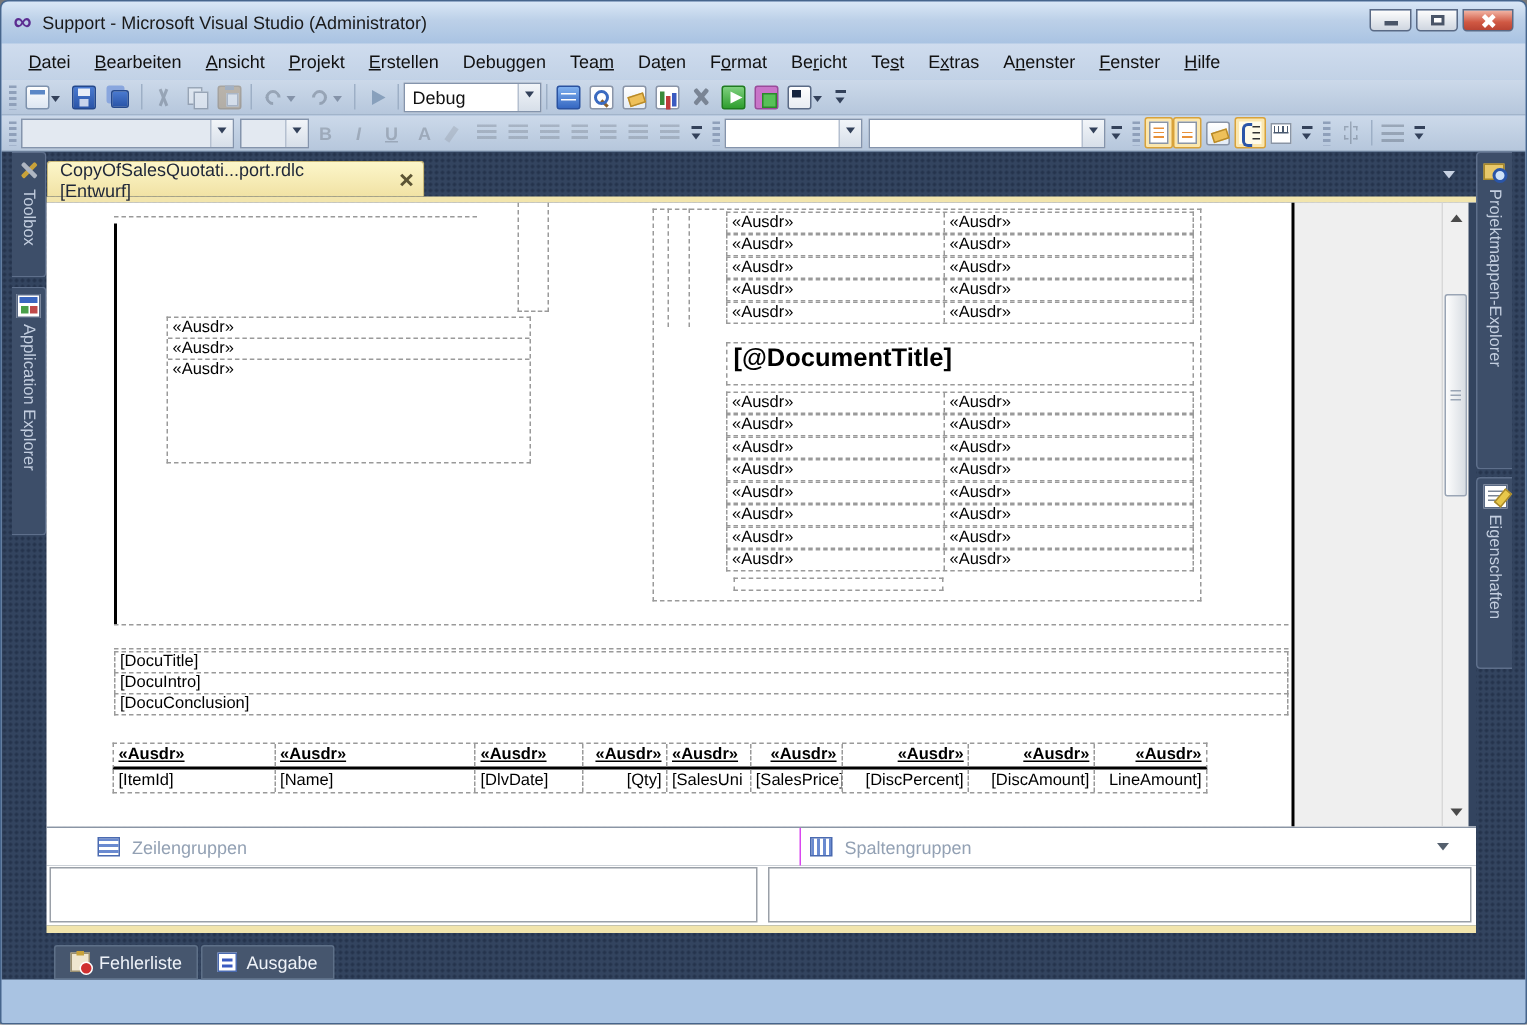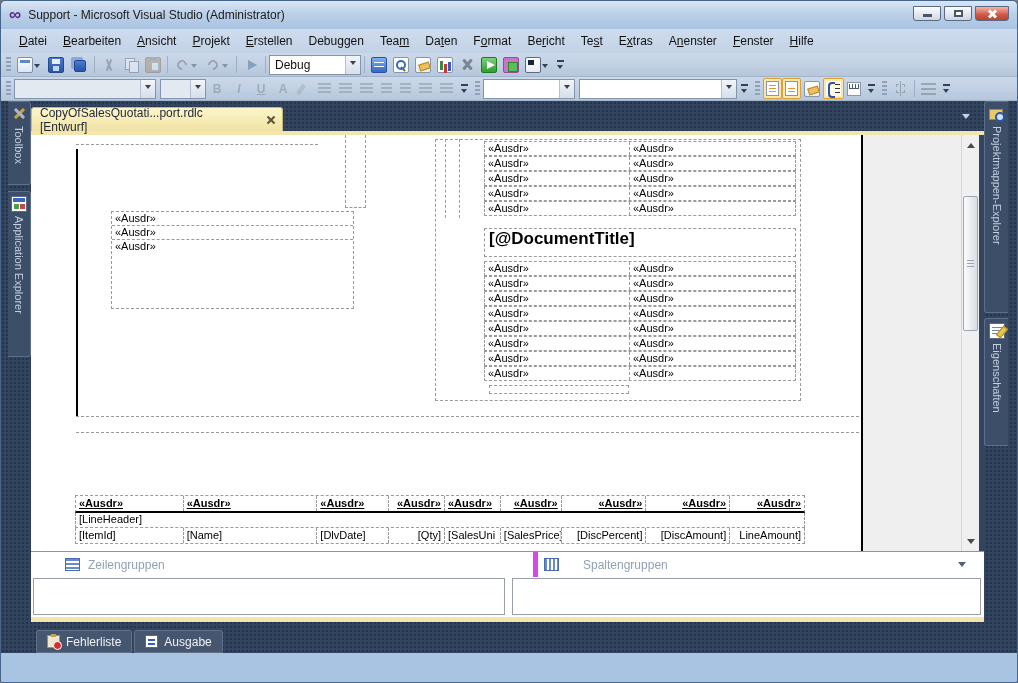--- a/index.html
+++ b/index.html
@@ -175,21 +175,21 @@
 .tri-up { width:0; height:0; border:4px solid transparent; border-bottom:5px solid #4a4a4a; margin-top:-4px; }
 .tri-down { width:0; height:0; border:4px solid transparent; border-top:5px solid #4a4a4a; margin-bottom:-4px; }
 .sb-thumb { position:absolute; left:1px; top:61px; width:15px; height:135px; background:linear-gradient(to right,#fdfdfd,#d8dde3);
   border:1px solid #9aa5b5; border-radius:2px; }
 .sb-thumb::after { content:""; position:absolute; left:3px; top:63px; right:3px; height:1px; background:#9aa5b5; box-shadow:0 3px 0 #9aa5b5, 0 6px 0 #9aa5b5; }
 
 
 .group-header { height:26px; background:#fff; border-top:1px solid #8a95a5; display:flex; align-items:center;padding-left:24px; }
 .gh-half { display:flex; align-items:center; height:100%; }
 .gh-half.left { width:478px; padding-left:10px; }
-.gh-half.right { flex:1; border-left:5px solid #d946ef; padding-left:6px; position:relative;gap:16px; }
+.gh-half.right { flex:1; border-left:1px solid #d946ef; padding-left:6px; position:relative; }
 .gh-label { font-size:12px; color:#93a1b4; margin-left:8px; }
 .row-groups-icon { width:15px; height:13px; border:1px solid #4a6ab0;
   background:repeating-linear-gradient(to bottom,#6a8ad0 0 2px,#fff 2px 4px); }
 .col-groups-icon { width:15px; height:13px; border:1px solid #4a6ab0;
   background:repeating-linear-gradient(to right,#6a8ad0 0 2px,#fff 2px 4px); }
 .gh-caret { position:absolute; right:18px; top:10px; width:0; height:0; border:4px solid transparent; border-top:5px solid #55606e; }
 .group-content { height:40px; background:#fff; display:flex; }
 .g-box { height:37px; margin-top:1px; background:#fff; border:1px solid #9aa0a8; }
 .g-box.left { width:472px; margin-left:2px; }
 .g-box.right { flex:1; margin-left:7px; margin-right:3px; }
@@ -507,34 +507,38 @@
 
         <div class="dashed" style="left:80px;top:76px;width:243px;height:98px" id="left-box">
             <div class="info-row bb">«Ausdr»</div>
             <div class="info-row bb">«Ausdr»</div>
             <div class="info-row">«Ausdr»</div>
           </div>
 
         <div class="hline" style="left:45px;top:281px;width:783px"></div>
         <div class="hline" style="left:45px;top:297px;width:783px"></div>
 
+        <div style="position:absolute;left:45px;top:299px;width:783px" id="docu-rows">
+            <div class="docu-row">[DocuTitle]</div>
+            <div class="docu-row">[DocuIntro]</div>
+            <div class="docu-row">[DocuConclusion]</div>
+          </div>
 
         <div style="position:absolute;left:44px;top:360px;width:730px">
           <div class="dt-header" id="dt-header">
               <div class="dt-hcell" style="width: 108px;">«Ausdr»</div>
               <div class="dt-hcell" style="width: 134px;">«Ausdr»</div>
               <div class="dt-hcell" style="width: 72px;">«Ausdr»</div>
               <div class="dt-hcell al-r" style="width: 56px;">«Ausdr»</div>
               <div class="dt-hcell" style="width: 56px;">«Ausdr»</div>
               <div class="dt-hcell al-r" style="width: 61px;">«Ausdr»</div>
               <div class="dt-hcell al-r" style="width: 85px;">«Ausdr»</div>
               <div class="dt-hcell al-r" style="width: 84px;">«Ausdr»</div>
               <div class="dt-hcell al-r" style="width: 74px;">«Ausdr»</div>
             </div>
-          <div class="dt-line" id="dt-line">[LineHeader]</div>
           <div class="dt-data" id="dt-data">
               <div class="dt-dcell" style="width: 108px;">[ItemId]</div>
               <div class="dt-dcell" style="width: 134px;">[Name]</div>
               <div class="dt-dcell" style="width: 72px;">[DlvDate]</div>
               <div class="dt-dcell al-r" style="width: 56px;">[Qty]</div>
               <div class="dt-dcell" style="width: 56px;">[SalesUni</div>
               <div class="dt-dcell" style="width: 61px;">[SalesPrice]</div>
               <div class="dt-dcell al-r" style="width: 85px;">[DiscPercent]</div>
               <div class="dt-dcell al-r" style="width: 84px;">[DiscAmount]</div>
               <div class="dt-dcell al-r" style="width: 74px;">LineAmount]</div>

